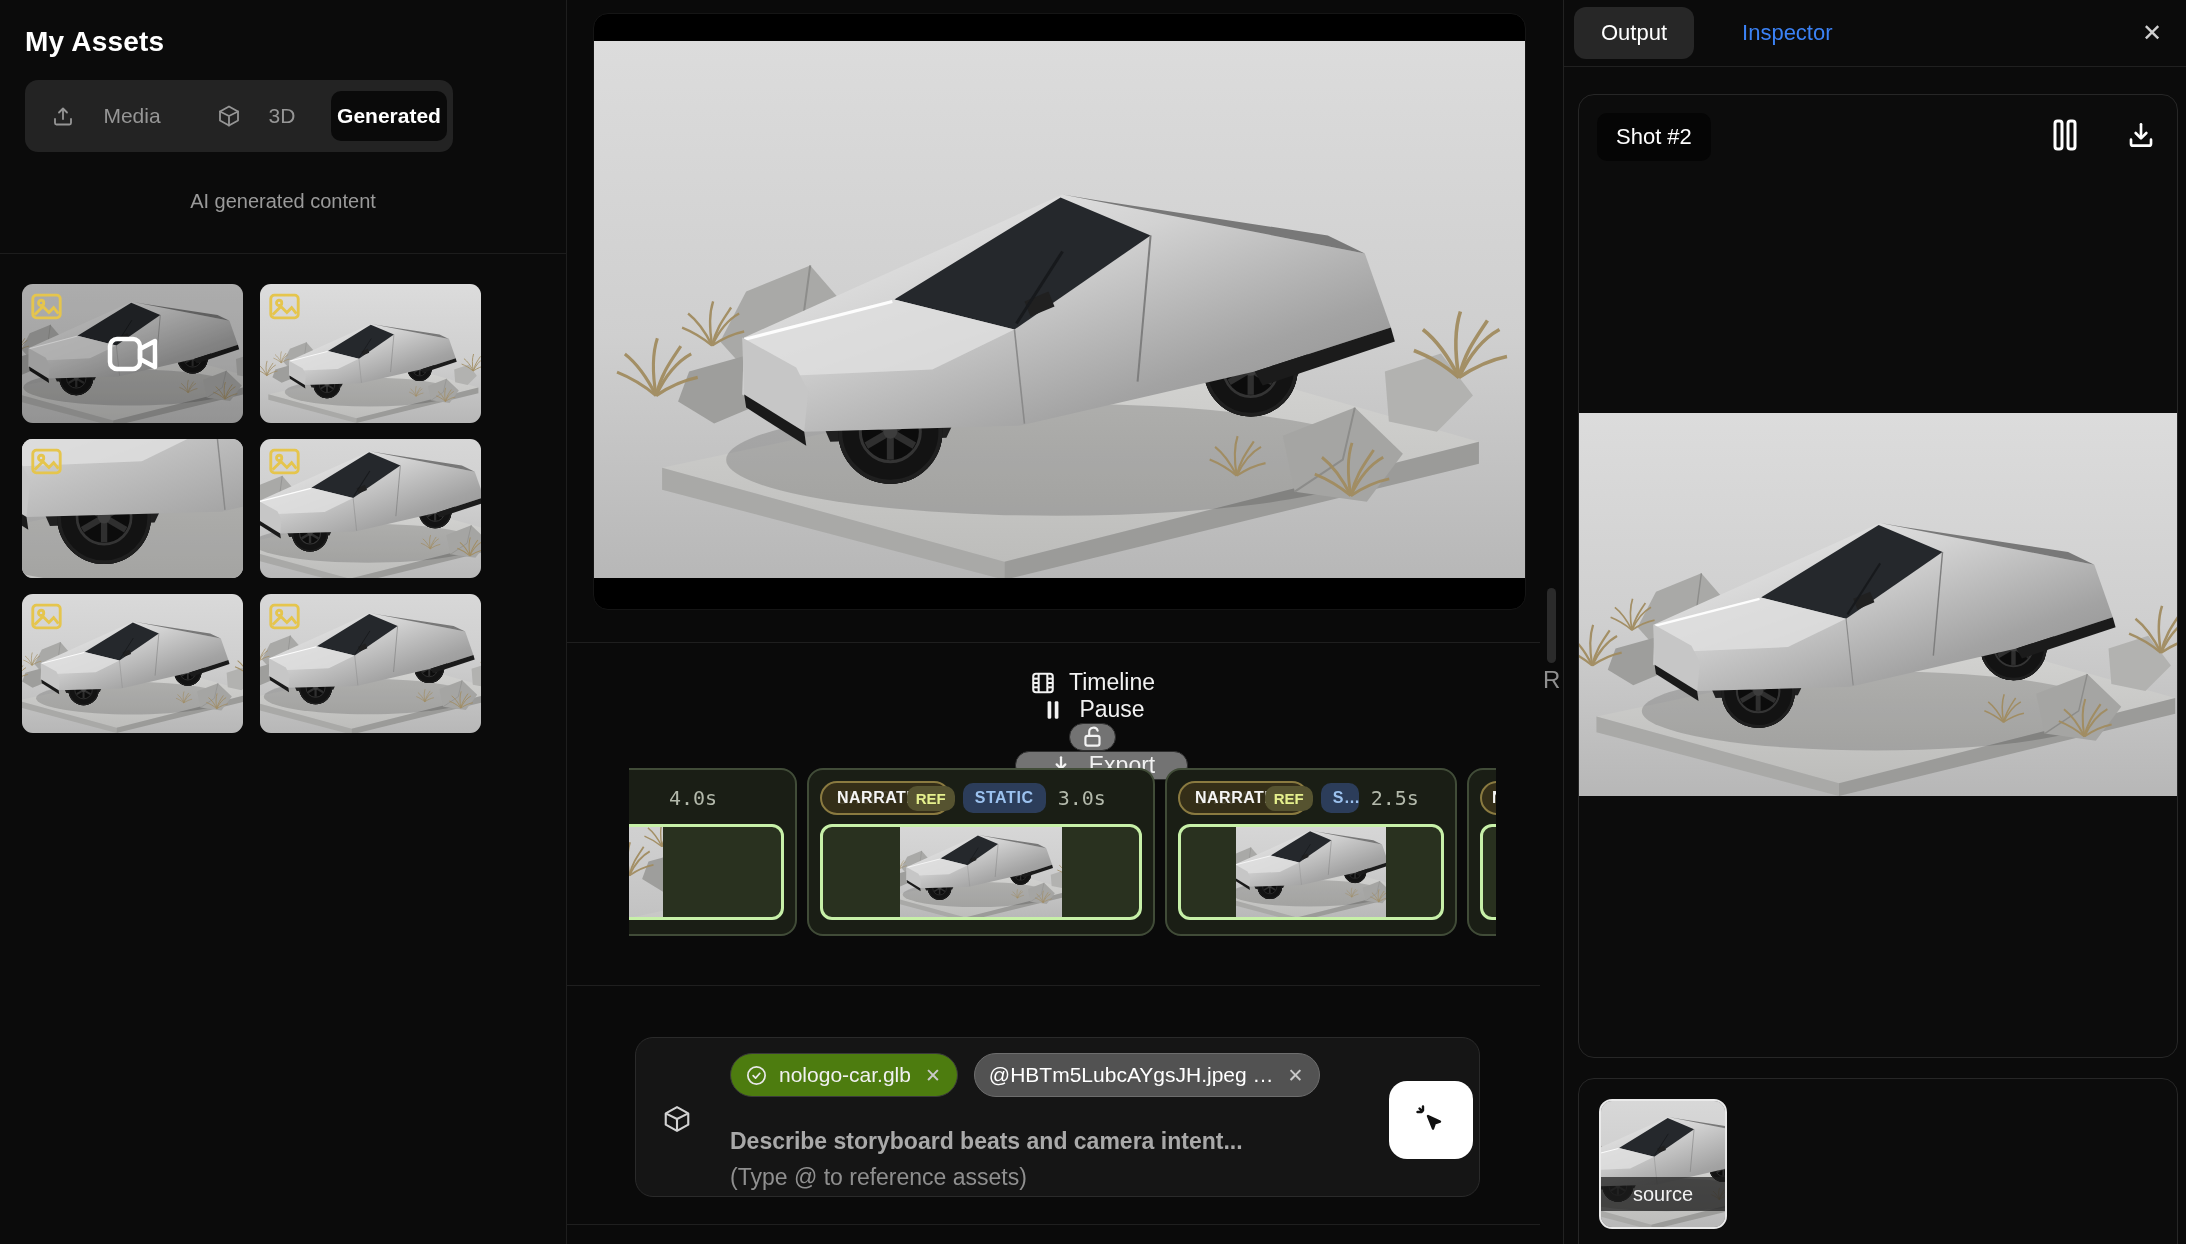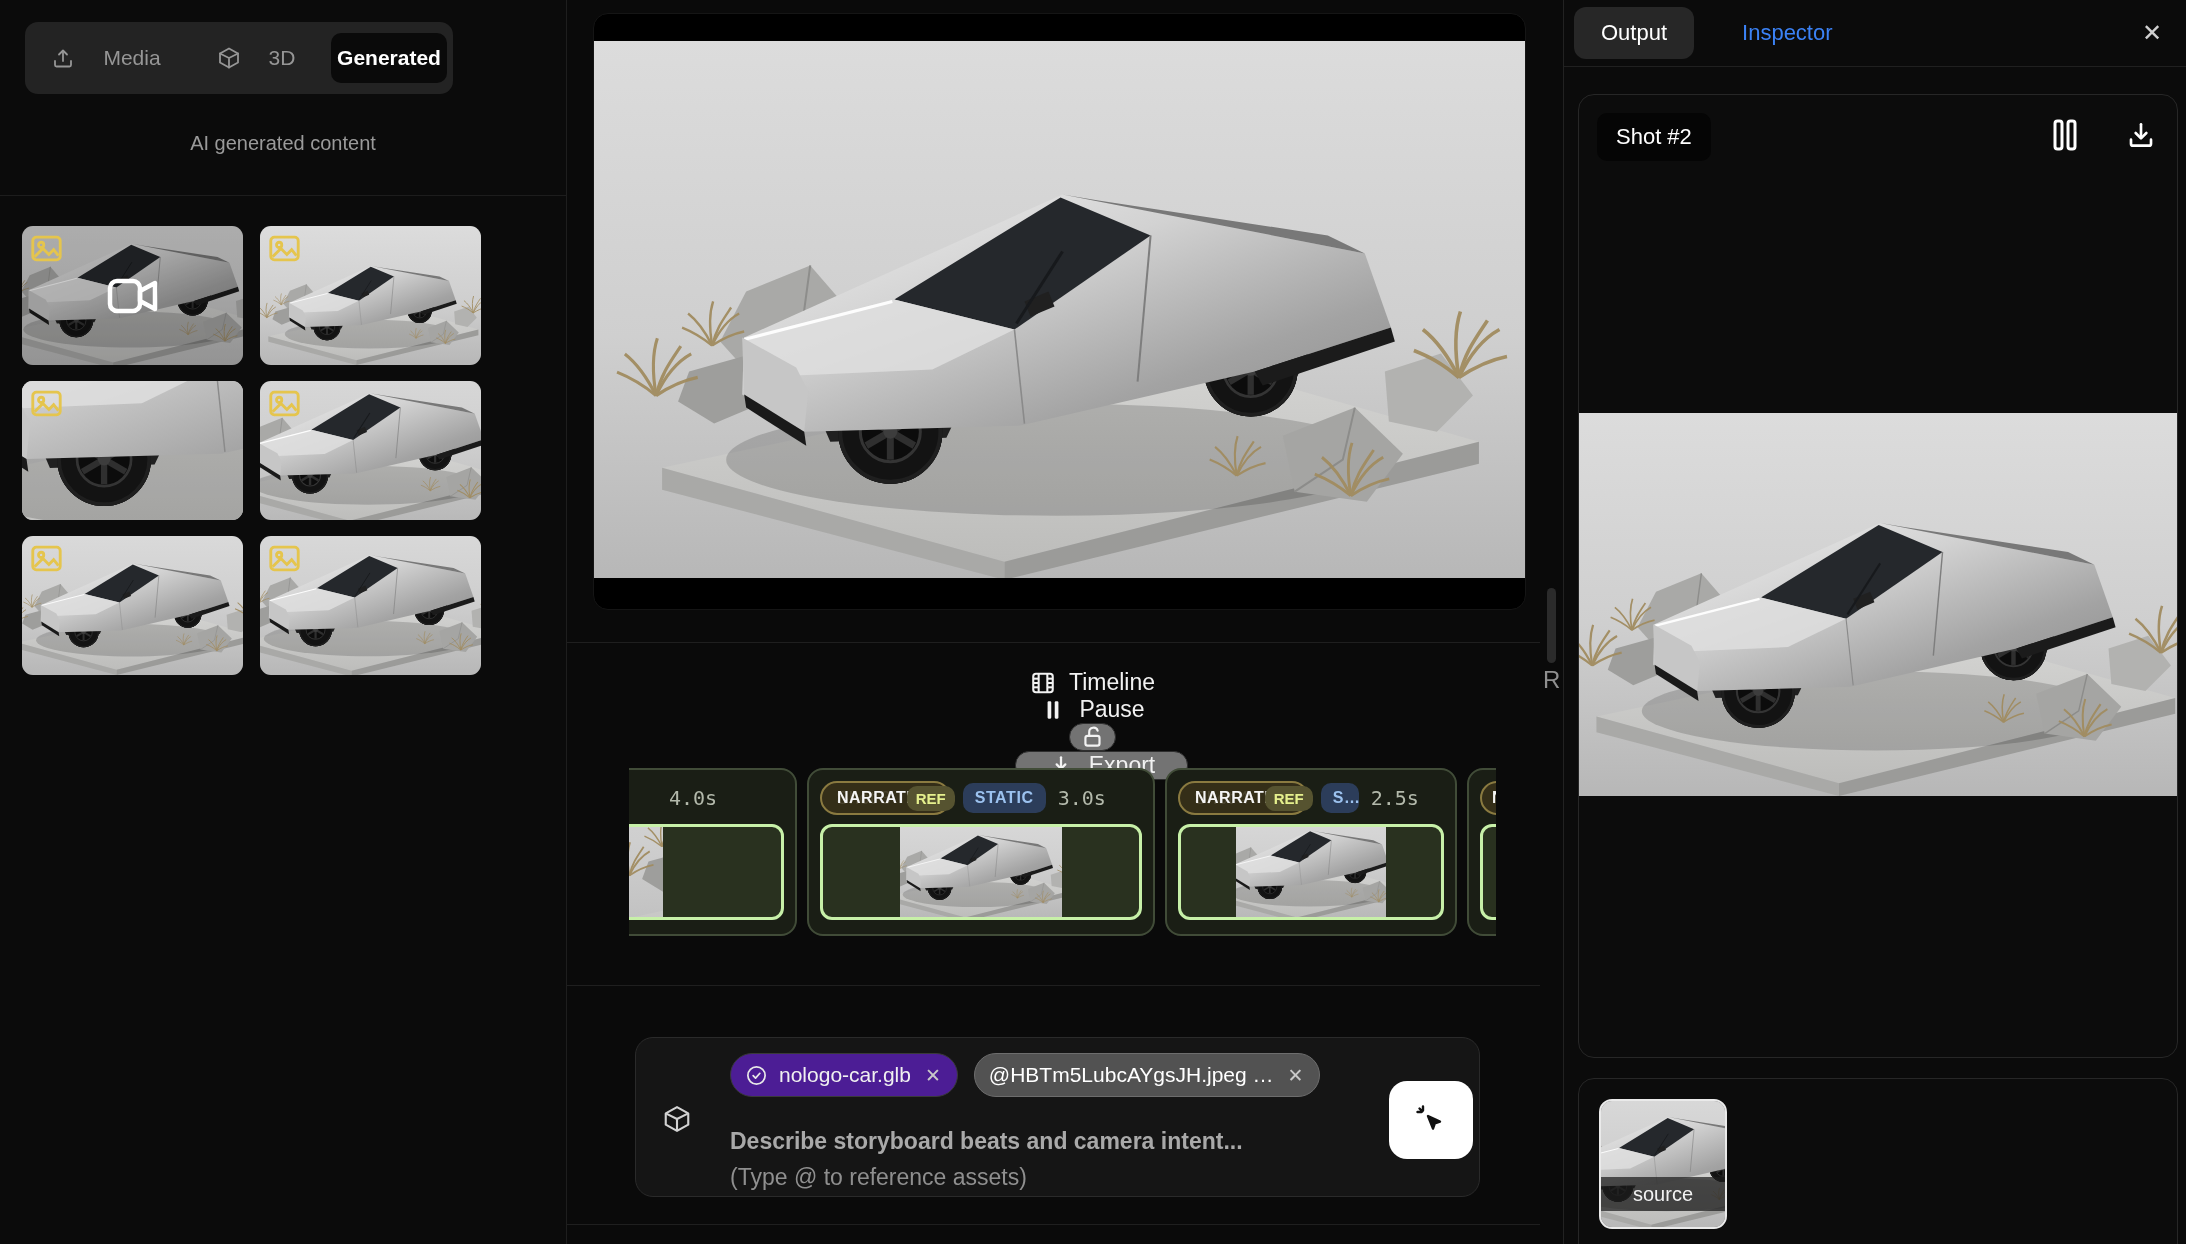--- a/index.html
+++ b/index.html
@@ -64,21 +64,21 @@
   .clip1 .clip-box { justify-content:flex-start; }
   .clip2 { width:348px; }
   .clip3 { width:292px; }
   .clip4 { width:200px; }
 
   .mid-divider { margin-top:49px; border-top:1px solid #1f1f1f; }
 
   .prompt { position:relative; margin:51px 0 0 68px; width:845px; height:160px; background:#151515; border:1px solid #2a2a2a; border-radius:18px; overflow:hidden; }
   .chips { position:absolute; top:15px; left:94px; display:flex; gap:16px; align-items:center; }
   .chip { display:flex; align-items:center; gap:11px; height:44px; border-radius:999px; padding:0 16px 0 14px; font-size:21px; cursor:pointer; white-space:nowrap; }
-  .chip-asset { background:#4c1d95; border:1px solid #3a3a3a; color:#f0f0f0; }
+  .chip-asset { background:#4d7c0f; border:1px solid #3a3a3a; color:#f0f0f0; }
   .chip-ref { background:#525252; border:1px solid #6d6d6d; color:#fff; }
   .chip svg { width:23px; height:23px; flex:none; }
   .chip .x { color:#c9c9c9; font-size:19px; margin-left:3px; cursor:pointer; }
   .prompt-cube { position:absolute; left:26px; top:66px; width:30px; height:30px; }
   .prompt-cube svg { width:100%; height:100%; fill:none; stroke:#d2d2d2; stroke-width:1.7; }
   .ph1 { position:absolute; left:94px; top:90px; font-size:23px; color:#a9a9a9;font-weight:bold; }
   .ph2 { position:absolute; left:94px; top:126px; font-size:23px; color:#8f8f8f; }
   .magic-btn { position:absolute; right:6px; top:43px; width:84px; height:78px; background:#fff; border-radius:18px; display:flex; align-items:center; justify-content:center; cursor:pointer; }
   .magic-btn svg { width:34px; height:34px; }
   .bottom-divider { margin-top:27px; border-top:1px solid #1f1f1f; }
@@ -191,20 +191,21 @@
       <use href="#tuft" transform="translate(864,338) scale(1.5)"></use>
       <use href="#tuft" transform="translate(756,456) scale(1.2)"></use>
       <use href="#tuft" transform="translate(642,436) scale(0.9)"></use>
     </g>
   </defs>
 </svg>
 
 <div class="app">
 
   <aside class="sidebar">
+    <h1 class="sb-title">My Assets</h1>
 
     <div class="tabbar">
       <div class="tab">
         <svg viewBox="0 0 24 24" stroke-linecap="round" stroke-linejoin="round">
             <path d="M4 15v4a1.5 1.5 0 0 0 1.5 1.5h13A1.5 1.5 0 0 0 20 19v-4"></path>
             <path d="M12 15V5"></path>
             <path d="M8 8.5 12 4.5l4 4"></path>
           </svg>
         <span>Media</span>
       </div>

